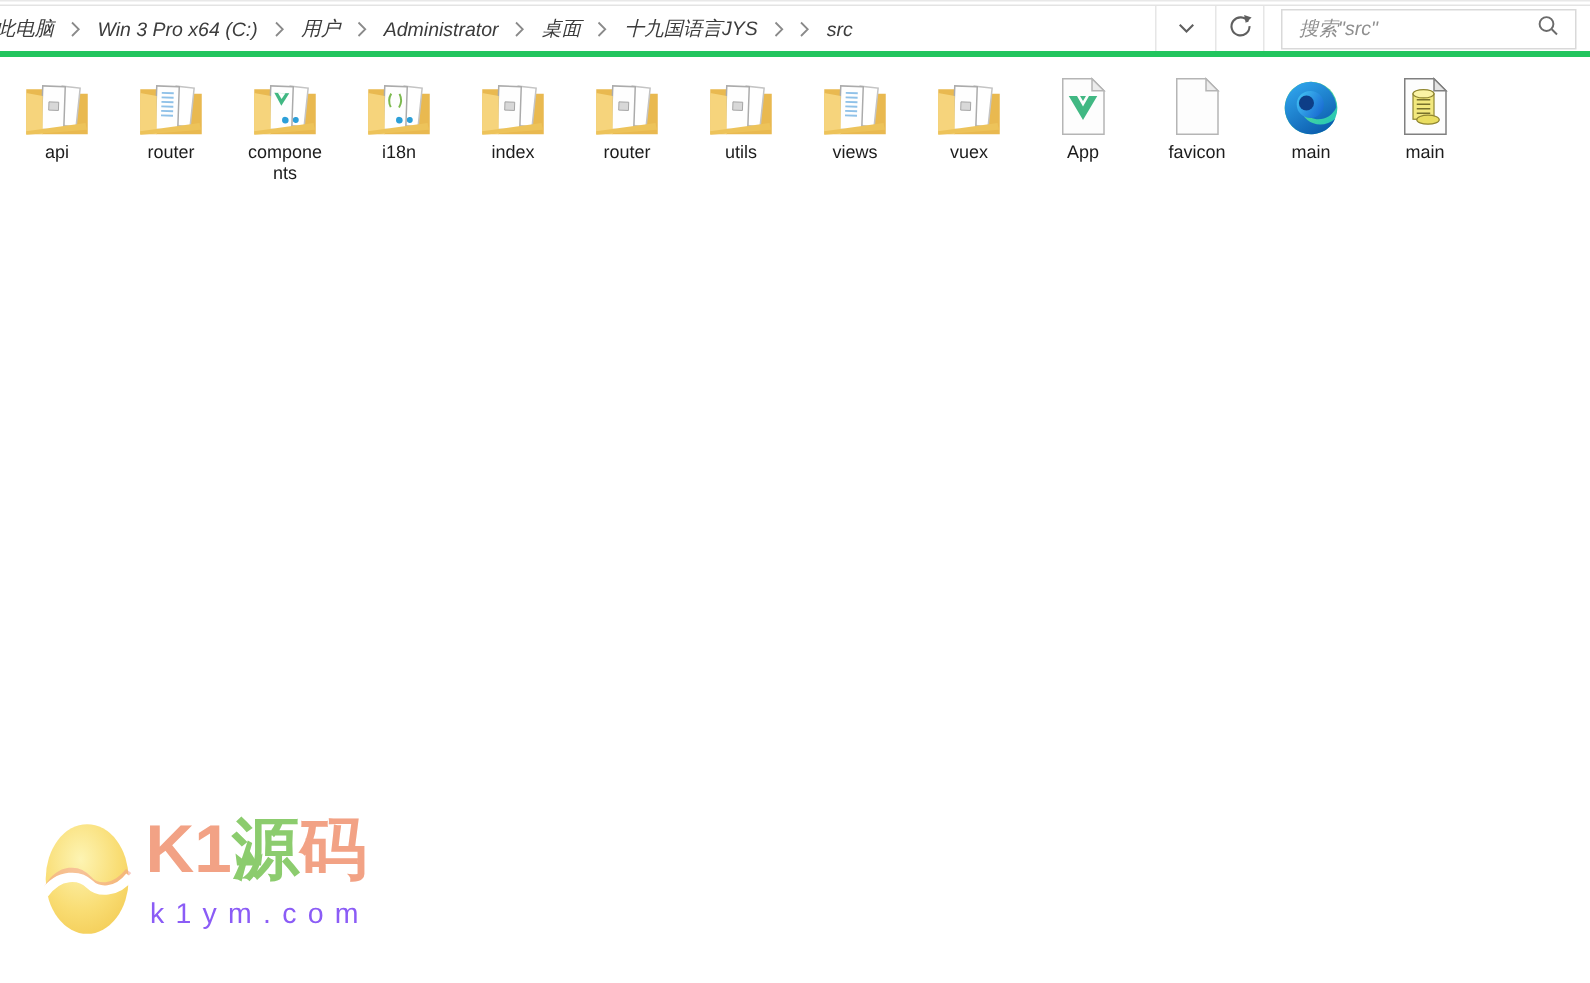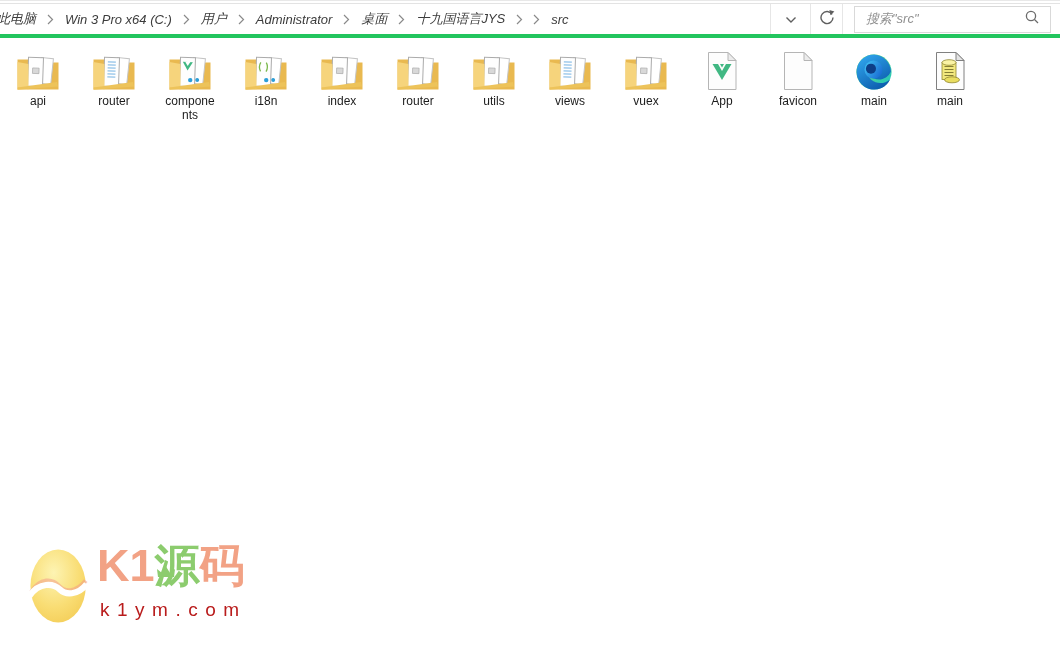--- a/index.html
+++ b/index.html
@@ -40,21 +40,21 @@
   }
 
   
   .watermark{position:absolute;left:26px;top:541px;width:280px;height:105px;}
   .wm-egg{position:absolute;left:0;top:2px;}
   .wm-title{position:absolute;left:71px;top:-4px;font-size:45px;font-weight:700;line-height:58px;letter-spacing:0px;white-space:nowrap;}
   .wm-coral{color:#f2a285;}
   .wm-green{color:#8ccc6e;}
   .yuan-wrap{position:relative;display:inline-block;}
   .wm-crown{position:absolute;left:1px;top:-3px;}
-  .wm-site{position:absolute;left:74px;top:58px;font-size:19px;font-weight:500;letter-spacing:7.5px;color:#b91c1c;white-space:nowrap;}
+  .wm-site{position:absolute;left:74px;top:58px;font-size:19px;font-weight:500;letter-spacing:7.5px;color:#8b5cf6;white-space:nowrap;}
 </style>
 </head>
 <body>
 
 <div class="window-top-edge"></div>
 
 <div class="topbar">
   <div class="breadcrumb">
       <span class="crumb clipped">此电脑</span>
       <span class="crumb-sep">

